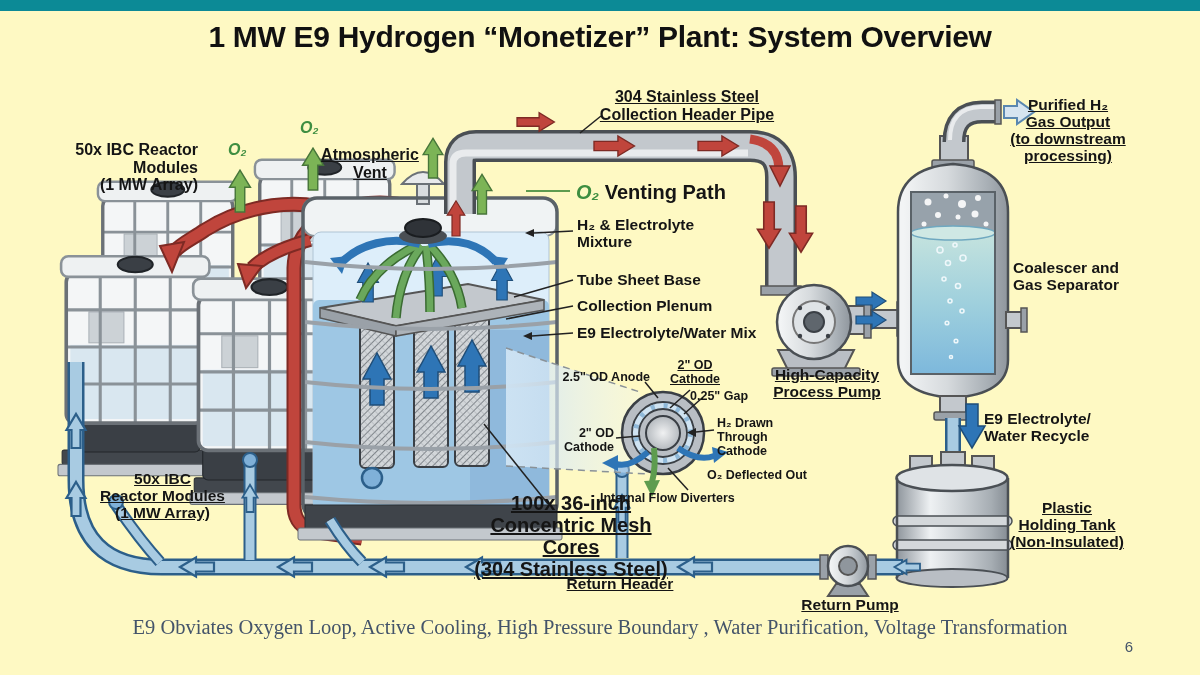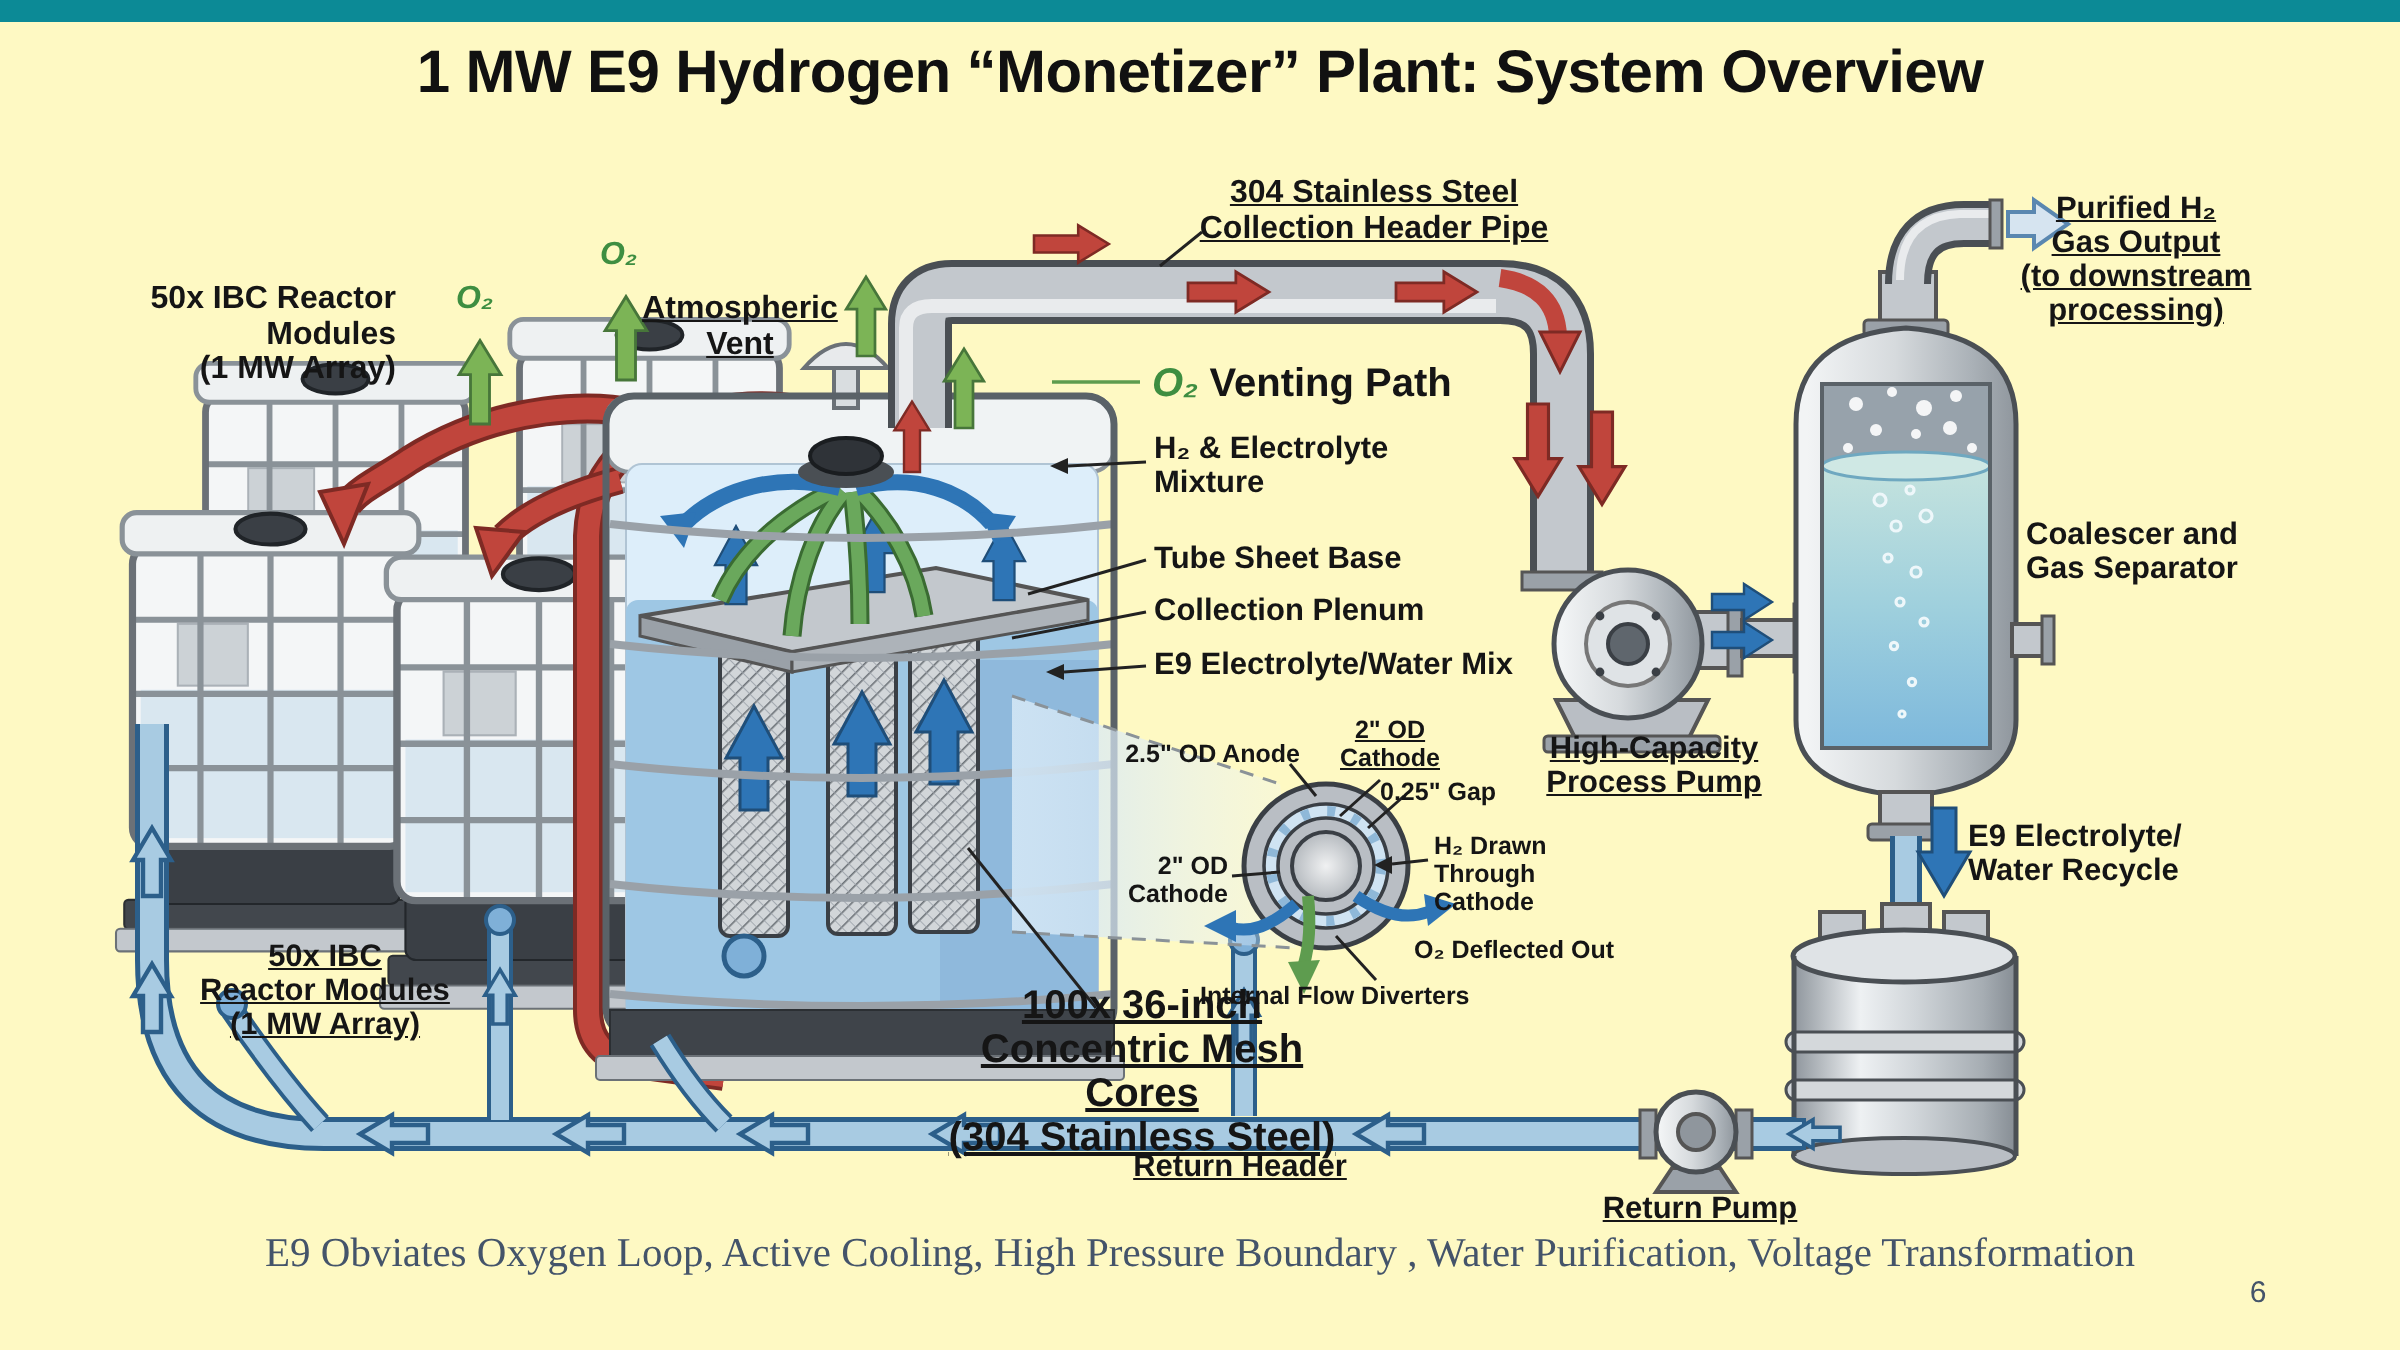--- a/index.html
+++ b/index.html
@@ -377,20 +377,23 @@
   <div class="lbl ctr" style="left:1008px;top:96px;width:120px;">Purified H₂
 Gas Output
 (to downstream
 processing)</div>
   <div class="lbl" style="left:1013px;top:259px;">Coalescer and
 Gas Separator</div>
   <div class="lbl ctr" style="left:762px;top:366px;width:130px;">High-Capacity
 Process Pump</div>
   <div class="lbl" style="left:984px;top:410px;">E9 Electrolyte/
 Water Recycle</div>
+  <div class="lbl ctr" style="left:1006px;top:499px;width:122px;">Plastic
+Holding Tank
+(Non-Insulated)</div>
   <div class="lbl ctr" style="left:800px;top:596px;width:100px;">Return Pump</div>
   <div class="lbl ctr" style="left:540px;top:575px;width:160px;">Return Header</div>
   <div class="lbl ctr" style="left:90px;top:470px;width:145px;">50x IBC
 Reactor Modules
 (1 MW Array)</div>
   <div class="lbl ctr" id="lbl-mesh-cores" style="left:465px;top:492px;width:212px;">100x 36-inch
 Concentric Mesh Cores
 (304 Stainless Steel)</div>
 
   <div class="lbl sm rgt" style="left:558px;top:370px;width:92px;">2.5" OD Anode</div>

